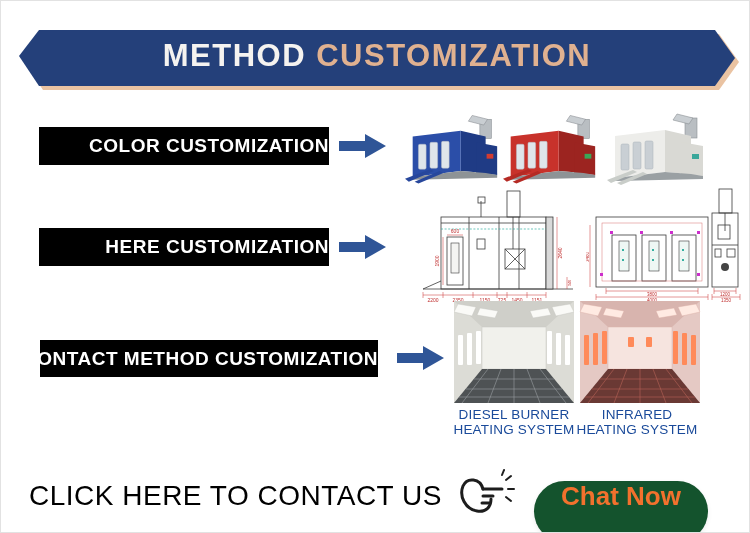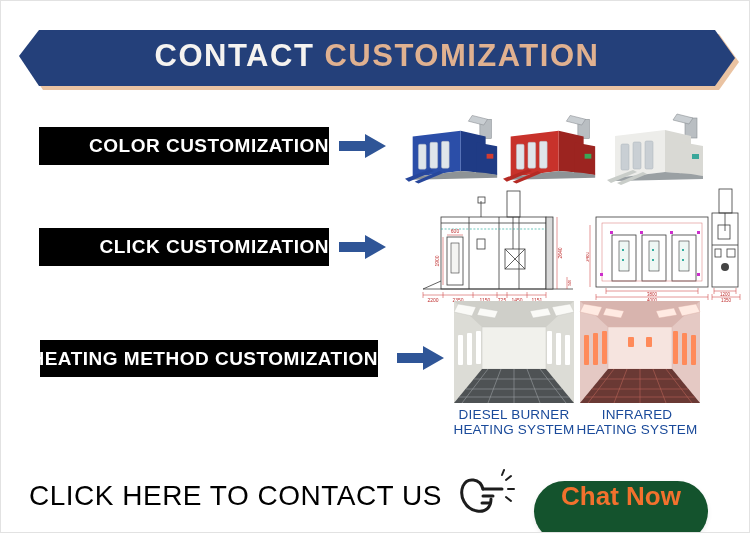--- a/index.html
+++ b/index.html
@@ -44,21 +44,21 @@
 </head>
 <body>
 
 <div class="stage">
 
   <div class="abs" style="left:14px;top:26px;width:724px;height:64px;">
     <svg width="724" height="64" viewBox="0 0 724 62">
       <polygon points="8,32 28,6 704,6 724,34 704,62 28,62" fill="#eac3a2"></polygon>
       <polygon points="4,28 24,2 700,2 720,30 700,58 24,58" fill="#24407a"></polygon>
     </svg>
-    <div class="banner-text"><span class="t1">CONTACT </span><span class="t2">CUSTOMIZATION</span></div>
+    <div class="banner-text"><span class="t1">METHOD </span><span class="t2">CUSTOMIZATION</span></div>
   </div>
 
   <div class="bar" style="left:38px;top:126px;width:290px;height:38px;">
     <span>COLOR CUSTOMIZATION</span>
   </div>
 
   <div class="abs" style="left:338px;top:132px;">
     <svg width="48" height="26" viewBox="0 0 48 26">
       <polygon points="0,8 26,8 26,1 47,13 26,25 26,18 0,18" fill="#2f5597"></polygon>
     </svg>
@@ -121,21 +121,21 @@
       </g>
       <polygon points="8,64 58,58 84,60 96,62 96,65 8,67" fill="#9aa0a3"></polygon>
       <g fill="#c9cdc9">
         <polygon points="0,66 26,56 30,58 4,69"></polygon>
         <polygon points="10,69 36,58 40,60 14,71"></polygon>
       </g>
     </svg>
   </div>
 
   <div class="bar" style="left:38px;top:227px;width:290px;height:38px;">
-    <span>CLICK CUSTOMIZATION</span>
+    <span>HERE CUSTOMIZATION</span>
   </div>
 
   <div class="abs" style="left:338px;top:233px;">
     <svg width="48" height="26" viewBox="0 0 48 26">
       <polygon points="0,8 26,8 26,1 47,13 26,25 26,18 0,18" fill="#2f5597"></polygon>
     </svg>
   </div>
 
   <div class="abs" style="left:420px;top:188px;">
     <svg width="158" height="115" viewBox="0 0 158 115">
@@ -246,21 +246,21 @@
         <text x="3" y="70" transform="rotate(-90 3 70)">3460</text>
         <text x="66" y="108.5">3800</text>
         <text x="66" y="115">4000</text>
         <text x="139" y="108.5">1200</text>
         <text x="140" y="115">1350</text>
       </g>
     </svg>
   </div>
 
   <div class="bar" style="left:39px;top:339px;width:338px;height:37px;">
-    <span>HEATING METHOD CUSTOMIZATION</span>
+    <span>CONTACT METHOD CUSTOMIZATION</span>
   </div>
 
   <div class="abs" style="left:396px;top:344px;">
     <svg width="48" height="26" viewBox="0 0 48 26">
       <polygon points="0,8 26,8 26,1 47,13 26,25 26,18 0,18" fill="#2f5597"></polygon>
     </svg>
   </div>
 
   <div class="abs" style="left:453px;top:300px;">
     <svg width="120" height="102" viewBox="0 0 120 102">

